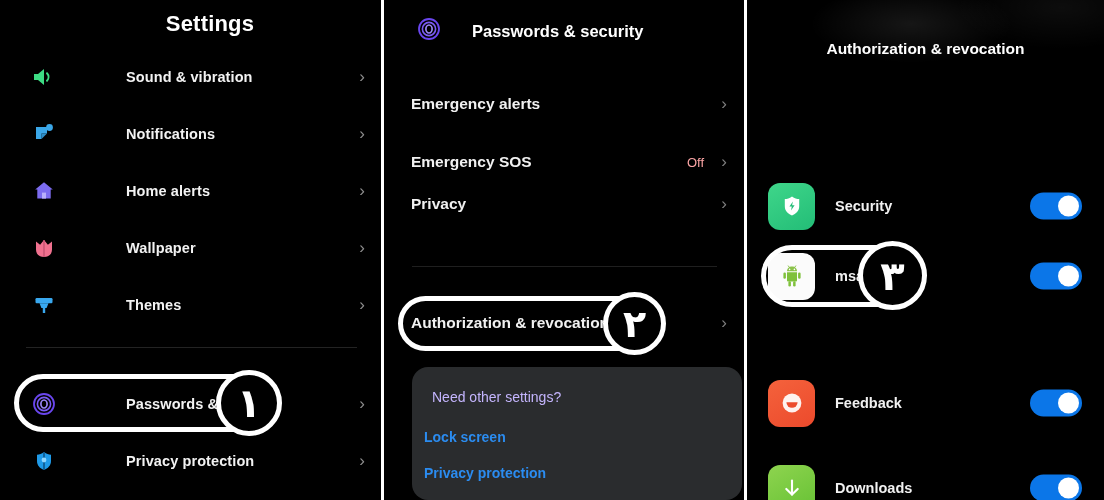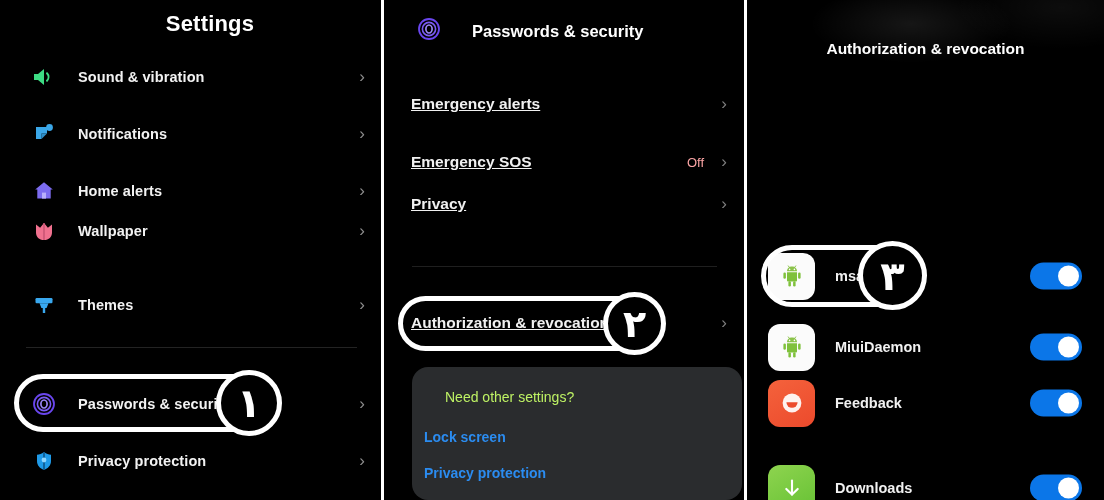--- a/index.html
+++ b/index.html
@@ -39,21 +39,21 @@
     text-align: center;
     color: #ffffff;
     font-size: 22px;
     font-weight: bold;
     letter-spacing: .2px;
   }
 
   .p1-row {
     position: absolute;
     left: 0; width: 383px; height: 57px;
-    display: flex; align-items: center;
+    display: flex; align-items: center; gap: 48px;
   }
   .p1-icon {
     width: 40px; margin-left: 24px;
     display: flex; align-items: center; justify-content: center;
   }
   .p1-label {
     margin-left: 14px;
     color: #f2f2f2;
     font-size: 14.5px;
     font-weight: bold;
@@ -84,21 +84,21 @@
     color: #ffffff; font-size: 16.5px; font-weight: bold;
   }
 
   .p2-row {
     position: absolute;
     left: 0; width: 360px; height: 56px;
     display: flex; align-items: center;
   }
   .p2-label {
     margin-left: 27px;
-    color: #f1f1f1; font-size: 15.5px; font-weight: bold; text-decoration: underline;
+    color: #f1f1f1; font-size: 15.5px; font-weight: bold;
   }
   .p2-value {
     position: absolute; right: 40px; top: 50%;
     transform: translateY(-50%);
     color: #fca5a5; font-size: 13px;
   }
   .p2-chev {
     position: absolute; right: 17px; top: 50%;
     transform: translateY(-50%);
     color: #7e7e7e; font-size: 17px; font-weight: 300;
@@ -108,22 +108,22 @@
     background: #1f1f1f;
   }
 
   .p2-card {
     position: absolute;
     left: 28px; top: 367px; width: 330px; height: 133px;
     background: #2a2c2e;
     border-radius: 16px;
   }
   .p2-card-title {
-    position: absolute; left: 33px; top: 22px;
-    color: #bef264; font-size: 14px;
+    position: absolute; left: 20px; top: 22px;
+    color: #c4b5fd; font-size: 14px;
   }
   .p2-card-link {
     position: absolute; left: 12px;
     color: #2b8cf0; font-size: 14px; font-weight: bold;
   }
 
   
   #panel3 { width: 357px; }
   .p3-glow {
     position: absolute; left: 0; top: 0; width: 357px; height: 92px;
@@ -219,21 +219,21 @@
       <span class="p1-icon">
         <svg width="24" height="24" viewBox="0 0 24 24">
           <path d="M12 3.2L3.2 10.4h2.1v9.2h13.4v-9.2h2.1z" fill="#7c6cf0"></path>
           <rect x="10" y="13.6" width="4" height="6" fill="#b9b0fb"></rect>
         </svg>
       </span>
       <span class="p1-label">Home alerts</span>
       <span class="p1-chev">›</span>
     </div>
 
-    <div class="p1-row" style="top:202px">
+    <div class="p1-row" style="top:219px">
       <span class="p1-icon">
         <svg width="24" height="24" viewBox="0 0 24 24">
           <path d="M12 21c-5 0-8-3.2-8-7.6V5.6l4.1 3.1L12 4l3.9 4.7L20 5.6v7.8C20 17.8 17 21 12 21z" fill="#f0718f"></path>
           <path d="M12 21V4" stroke="#c45271" stroke-width="1.4"></path>
         </svg>
       </span>
       <span class="p1-label">Wallpaper</span>
       <span class="p1-chev">›</span>
     </div>
 
@@ -328,56 +328,49 @@
   </div>
 
   <div class="panel-sep"></div>
 
   <div class="panel" id="panel3">
 
     <div class="p3-glow"></div>
     <div class="p3-title">Authorization &amp; revocation</div>
 
 
+    <div class="p3-row" style="top:171px">
+      <span class="p3-appicon" style="background:linear-gradient(150deg,#3fd68a,#23bd77);">
+        <svg width="26" height="26" viewBox="0 0 26 26">
+          <path d="M13 3.5c2.6 2 4.8 2.6 7.2 2.6v7.1c0 4.7-3.2 7.5-7.2 9.3-4-1.8-7.2-4.6-7.2-9.3V6.1c2.4 0 4.6-.6 7.2-2.6z" fill="#ffffff"></path>
+          <path d="M13.9 8.4l-3.5 5h2.4l-.8 4 3.6-5.1h-2.5z" fill="#23bd77"></path>
+        </svg>
+      </span>
+      <span class="p3-label">Security</span>
+      <span class="p3-toggle"></span>
+    </div>
 
     <div class="p3-row" style="top:241px">
       <span class="p3-appicon" style="background:#fbfbfb;">
         <svg width="30" height="30" viewBox="0 0 30 30">
           <path d="M10 11.2h10v8.4a1 1 0 0 1-1 1H11a1 1 0 0 1-1-1z" fill="#7fc13b"></path>
           <path d="M10 10.2c0-2.6 2.2-4.6 5-4.6s5 2 5 4.6z" fill="#8bc34a"></path>
           <rect x="6.4" y="11.4" width="2.5" height="6.4" rx="1.25" fill="#7fc13b"></rect>
           <rect x="21.1" y="11.4" width="2.5" height="6.4" rx="1.25" fill="#7fc13b"></rect>
           <rect x="11.4" y="20.3" width="2.5" height="5.1" rx="1.25" fill="#7fc13b"></rect>
           <rect x="16.1" y="20.3" width="2.5" height="5.1" rx="1.25" fill="#7fc13b"></rect>
           <circle cx="12.6" cy="8.4" r=".8" fill="#ffffff"></circle>
           <circle cx="17.4" cy="8.4" r=".8" fill="#ffffff"></circle>
           <path d="M11.3 4.9l1.5 2M18.7 4.9l-1.5 2" stroke="#8bc34a" stroke-width="1" stroke-linecap="round"></path>
         </svg>
       </span>
       <span class="p3-label">msa</span>
       <span class="p3-toggle"></span>
     </div>
 
-    <div class="p3-row" style="top:312px">
-      <span class="p3-appicon" style="background:#fbfbfb;">
-        <svg width="30" height="30" viewBox="0 0 30 30">
-          <path d="M10 11.2h10v8.4a1 1 0 0 1-1 1H11a1 1 0 0 1-1-1z" fill="#7fc13b"></path>
-          <path d="M10 10.2c0-2.6 2.2-4.6 5-4.6s5 2 5 4.6z" fill="#8bc34a"></path>
-          <rect x="6.4" y="11.4" width="2.5" height="6.4" rx="1.25" fill="#7fc13b"></rect>
-          <rect x="21.1" y="11.4" width="2.5" height="6.4" rx="1.25" fill="#7fc13b"></rect>
-          <rect x="11.4" y="20.3" width="2.5" height="5.1" rx="1.25" fill="#7fc13b"></rect>
-          <rect x="16.1" y="20.3" width="2.5" height="5.1" rx="1.25" fill="#7fc13b"></rect>
-          <circle cx="12.6" cy="8.4" r=".8" fill="#ffffff"></circle>
-          <circle cx="17.4" cy="8.4" r=".8" fill="#ffffff"></circle>
-          <path d="M11.3 4.9l1.5 2M18.7 4.9l-1.5 2" stroke="#8bc34a" stroke-width="1" stroke-linecap="round"></path>
-        </svg>
-      </span>
-      <span class="p3-label">MiuiDaemon</span>
-      <span class="p3-toggle"></span>
-    </div>
 
     <div class="p3-row" style="top:368px">
       <span class="p3-appicon" style="background:linear-gradient(150deg,#f4623c,#ec4a2c);">
         <svg width="30" height="30" viewBox="0 0 30 30">
           <circle cx="15" cy="15" r="9.4" fill="#ffffff" opacity=".92"></circle>
           <path d="M9.4 14.2h11.2a5.6 5.6 0 0 1-11.2 0z" fill="#ec4a2c"></path>
         </svg>
       </span>
       <span class="p3-label">Feedback</span>
       <span class="p3-toggle"></span>

